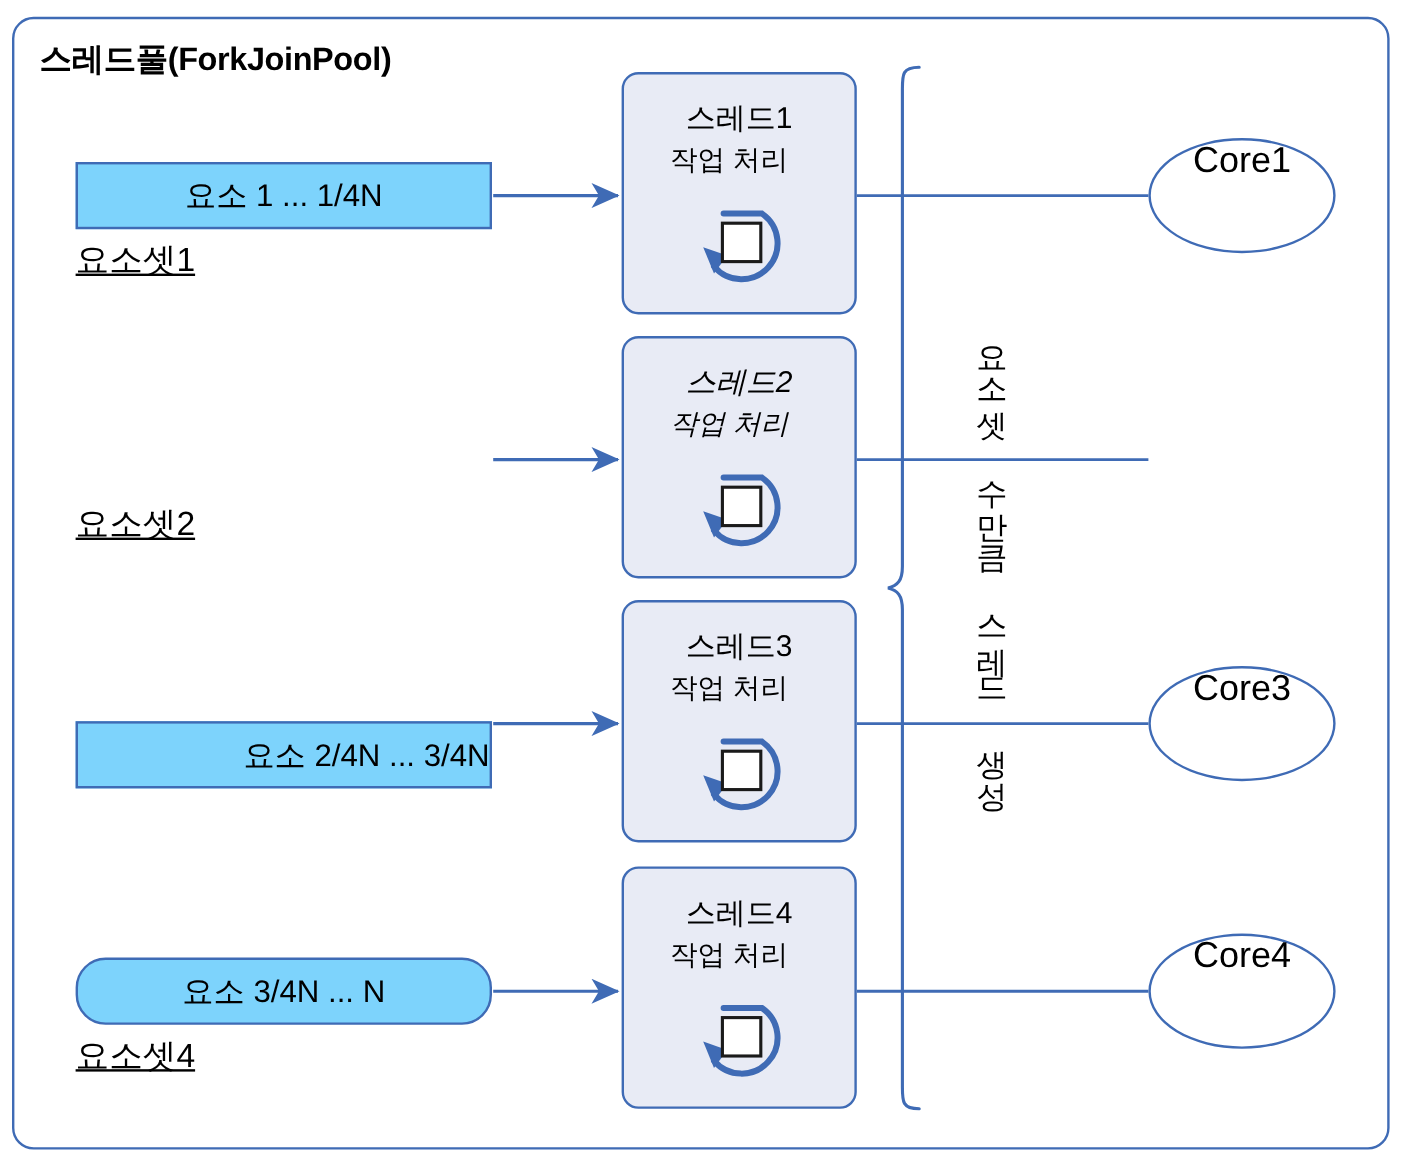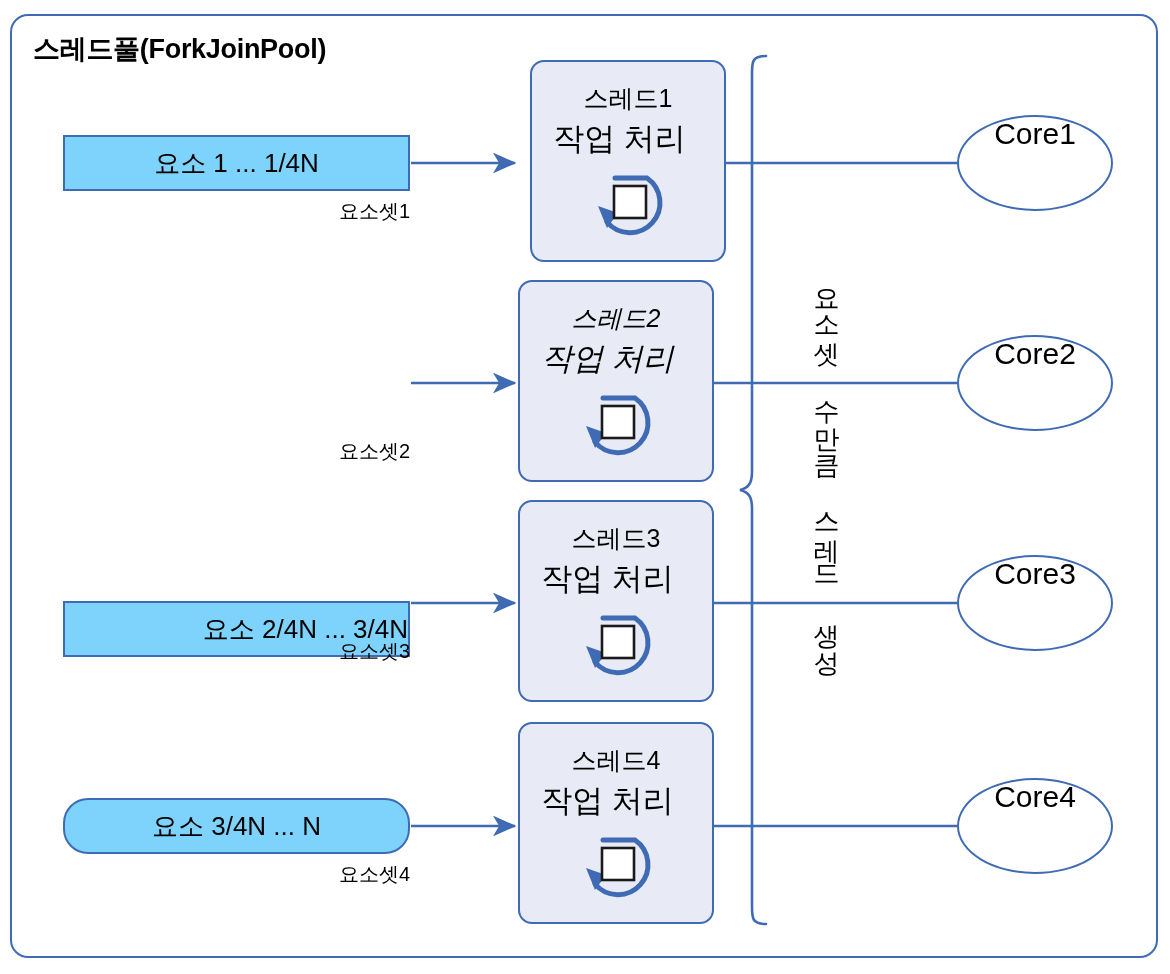--- a/index.html
+++ b/index.html
@@ -62,23 +62,24 @@
     display: flex;
     align-items: center;
     justify-content: center;
     font-size: 26px;
     white-space: nowrap;
   }
   .elem-caption {
     position: absolute;
     left: 63px;
     width: 347px;
-    text-align: right;
-    font-size: 20px;
-    white-space: nowrap;
+    text-align: left;
+    font-size: 28px;
+    white-space: nowrap;
+    text-decoration: underline;
   }
 
   
   .thread-box {
     position: absolute;
     left: 518px;
     width: 196px;
     height: 202px;
     background: #E8EBF5;
     border: 2px solid #3F6BB5;
@@ -93,21 +94,21 @@
     text-align: center;
     font-size: 25px;
     white-space: nowrap;
   }
   .thread-sub {
     position: absolute;
     left: 0;
     right: 17px;
     top: 56px;
     text-align: center;
-    font-size: 31px;
+    font-size: 23px;
     white-space: nowrap;
   }
   .loop-icon {
     position: absolute;
     left: 50%;
     top: 108px;
     transform: translateX(-50%);
     width: 86px;
     height: 80px;
   }
@@ -179,33 +180,32 @@
   </svg>
 
   <div class="pool-frame"></div>
   <div class="pool-title">스레드풀(ForkJoinPool)</div>
 
   <div class="elem-box" style="top:135px;">
     <span>요소 1 ... 1/4N</span>
   </div>
   <div class="elem-caption" style="top:198px;">요소셋1</div>
 
-  <div class="elem-caption" style="top:418px;margin-top:20px;">요소셋2</div>
+  <div class="elem-caption" style="top:418px;">요소셋2</div>
 
   <div class="elem-box" style="top:601px;justify-content:flex-end;">
     <span>요소 2/4N ... 3/4N</span>
   </div>
-  <div class="elem-caption" style="top:638px;">요소셋3</div>
 
   <div class="elem-box" style="top:798px;border-radius:25px;">
     <span>요소 3/4N ... N</span>
   </div>
   <div class="elem-caption" style="top:861px;">요소셋4</div>
 
-  <div class="thread-box" style="top:60px;margin-left:12px;">
+  <div class="thread-box" style="top:60px;">
     <div class="thread-title">스레드1</div>
     <div class="thread-sub">작업 처리</div>
     <svg class="loop-icon" viewBox="0 0 86 80">
       <path d="M 30,8 L 62,8 A 30,30 0 1 1 22,52" stroke="#3F6BB5" stroke-width="5" fill="none" stroke-linecap="round"></path>
       <path d="M 22,58 L 13,36 L 33,43 Z" fill="#3F6BB5"></path>
       <rect x="29" y="16" width="32" height="32" fill="#ffffff" stroke="#1A1A1A" stroke-width="2.6"></rect>
     </svg>
   </div>
 
   <div class="thread-box" style="top:280px;font-style:italic;">
@@ -236,23 +236,20 @@
       <path d="M 22,58 L 13,36 L 33,43 Z" fill="#3F6BB5"></path>
       <rect x="29" y="16" width="32" height="32" fill="#ffffff" stroke="#1A1A1A" stroke-width="2.6"></rect>
     </svg>
   </div>
 
   <div class="brace-label">요소셋 수만큼 스레드 생성</div>
 
   <div class="core-ellipse" style="left:957px; top:115px;">
     <span>Core1</span>
   </div>
-  <div class="core-ellipse" style="left:957px; top:335px;">
-    <span>Core2</span>
-  </div>
   <div class="core-ellipse" style="left:957px; top:555px;">
     <span>Core3</span>
   </div>
   <div class="core-ellipse" style="left:957px; top:778px;">
     <span>Core4</span>
   </div>
 
 </div>
 
 </body></html>

